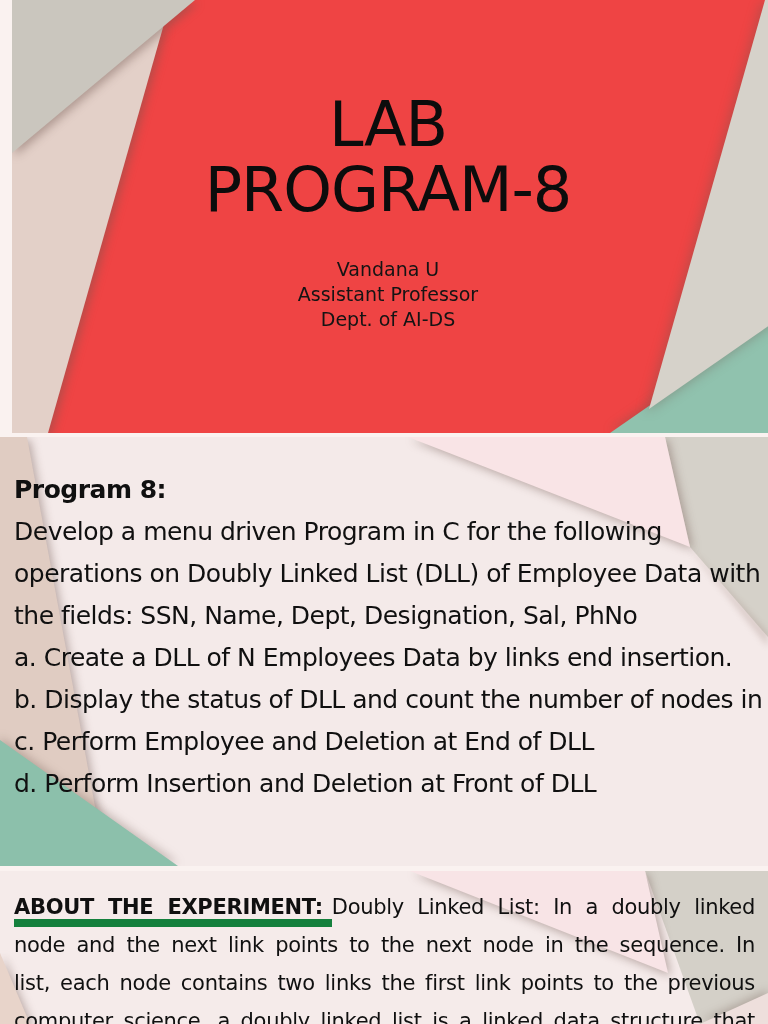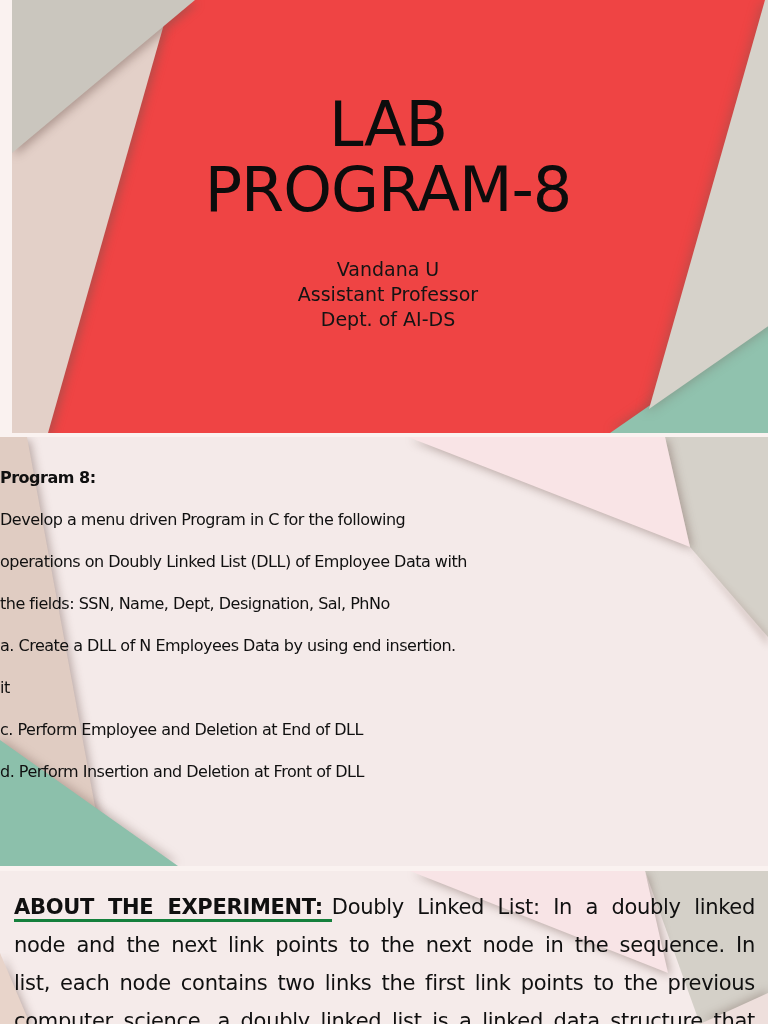--- a/index.html
+++ b/index.html
@@ -25,37 +25,37 @@
     letter-spacing:-1px; white-space:nowrap;
   }
   .subtitle-block {
     position:absolute; top:257px; left:0; width:100%;
     text-align:center; font-size:19px; line-height:25px;
     color:#141414; transform:translateX(-8px);
   }
 
   
   .body2 {
-    position:absolute; top:0; left:0; right:0;
-    padding:20px 10px 0 0;
-    font-size:16px; line-height:42px; letter-spacing:-0.5px;
+    position:absolute; top:12px; left:0; right:0;
+    padding:20px 10px 0 14px;
+    font-size:25px; line-height:42px; letter-spacing:-0.5px;
     white-space:nowrap;
   }
   .body2 .heading { font-weight:bold; }
 
   
   .body3 {
     position:absolute; top:0; left:0; right:0;
     padding:17px 13px 0 14px;
     font-size:21px; line-height:38px; letter-spacing:-0.3px;
   }
   .jline { text-align:justify; text-align-last:justify; }
   .lead-bold {
     font-weight:bold;
-    border-bottom:3px solid #15803d;
+    border-bottom:8px solid #15803d;
     padding-right:9px;
   }
 
   .sh-soft   { filter:drop-shadow(3px 3px 5px rgba(110,85,78,0.45)); }
   .sh-left   { filter:drop-shadow(-3px 3px 6px rgba(110,85,78,0.40)); }
   .sh-up     { filter:drop-shadow(0px -3px 5px rgba(110,85,78,0.35)); }
 </style>
 </head>
 <body>
 
@@ -86,22 +86,22 @@
     <polygon points="665,0 768,0 768,200 690,110" fill="#d5d1c9"></polygon>
     <polygon points="690,110 768,196 768,210 696,120" fill="#9c837b" opacity="0.30" style="filter:blur(3px)"></polygon>
     <polygon points="408,0 665,0 690,110" fill="#f9e4e6" class="sh-soft"></polygon>
   </svg>
 
   <div class="body2">
     <div class="heading">Program 8:</div>
     <div class="bline">Develop a menu driven Program in C for the following</div>
     <div class="bline">operations on Doubly Linked List (DLL) of Employee Data with</div>
     <div class="bline">the fields: SSN, Name, Dept, Designation, Sal, PhNo</div>
-    <div class="bline">a. Create a DLL of N Employees Data by using end insertion.</div>
-    <div class="bline">it</div>
+    <div class="bline">a. Create a DLL of N Employees Data by links end insertion.</div>
+    <div class="bline">b. Display the status of DLL and count the number of nodes in</div>
     <div class="bline">c. Perform Employee and Deletion at End of DLL</div>
     <div class="bline">d. Perform Insertion and Deletion at Front of DLL</div>
   </div>
 </section>
 
 <section class="slide s3">
   <svg width="768" height="153" viewBox="0 0 768 153">
     <polygon points="645,0 768,0 768,153 700,153" fill="#d4d0c8"></polygon>
     <polygon points="410,0 645,0 668,102" fill="#f8e4e6" class="sh-soft"></polygon>
     <polygon points="768,122 768,153 700,153" fill="#eedfdc" class="sh-up"></polygon>

